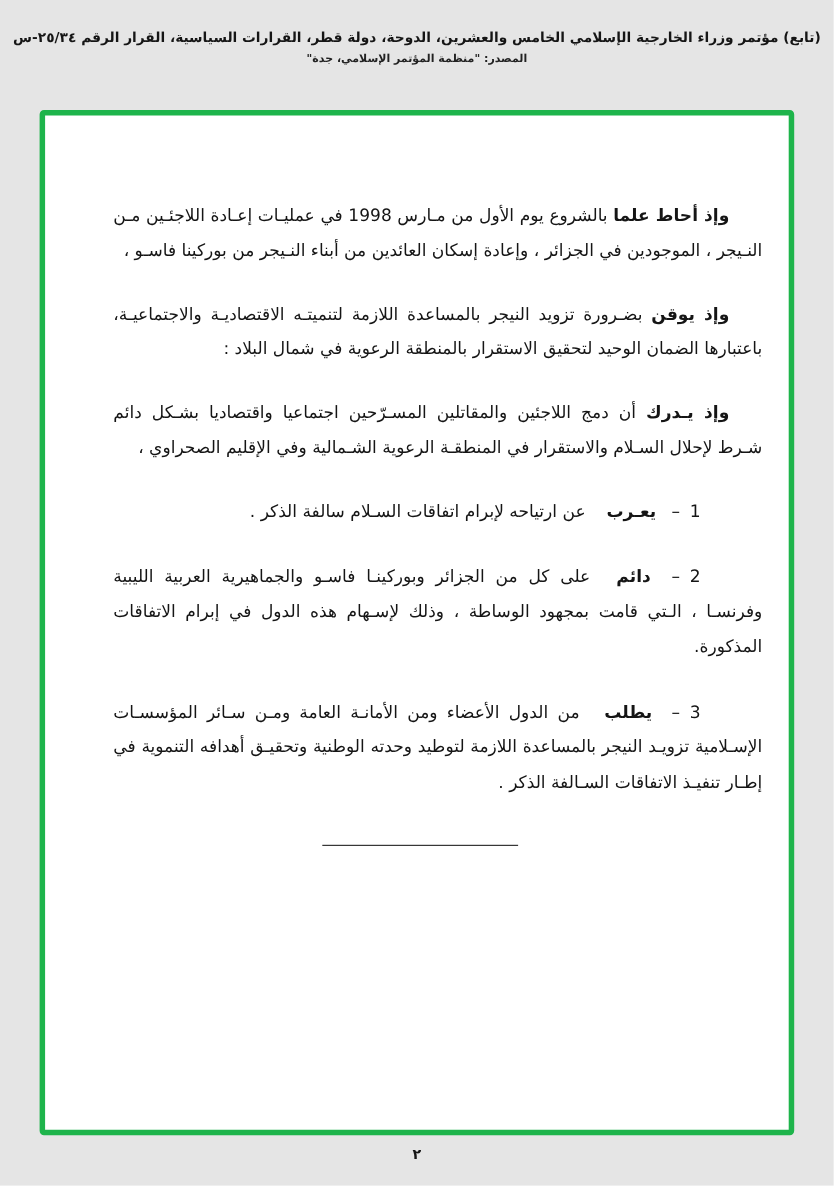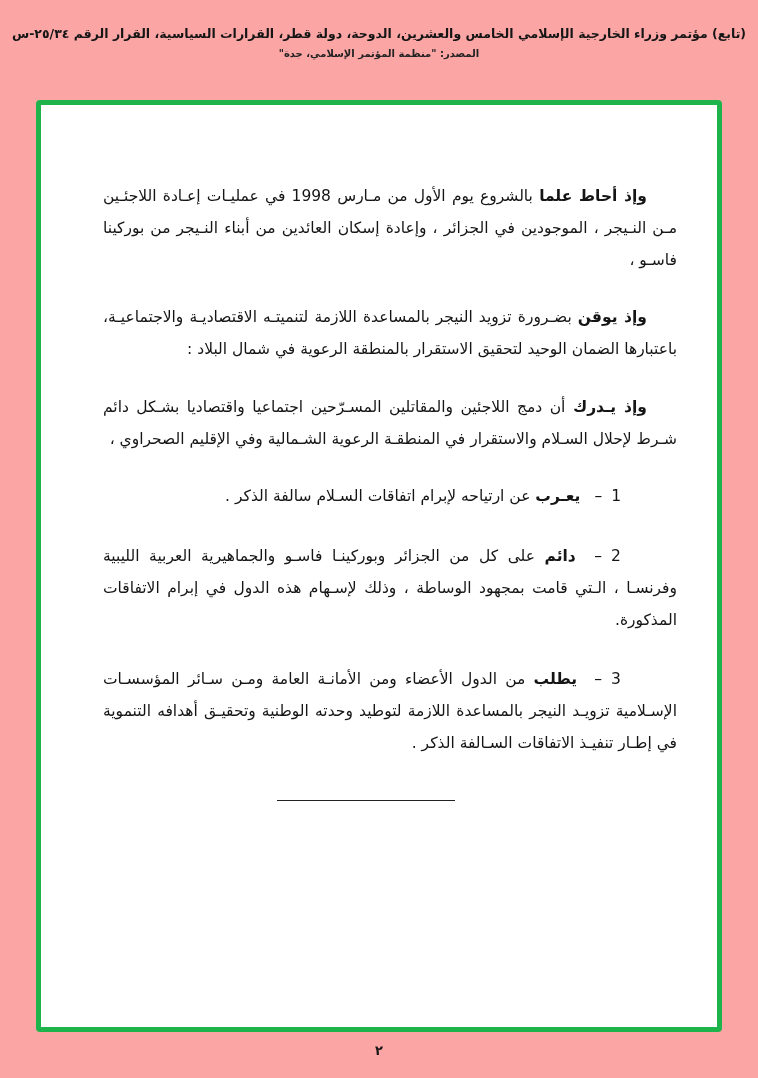--- a/index.html
+++ b/index.html
@@ -4,21 +4,21 @@
 <style>
   html, body {
     margin: 0;
     padding: 0;
     background: #ffffff;
   }
   .page {
     position: relative;
     width: 758px;
     height: 1078px;
-    background: #fca5a5;
+    background: #e5e5e5;
     font-family: "DejaVu Sans", "Liberation Serif", sans-serif;
     color: #151515;
     overflow: hidden;
   }
 
   
   .doc-header {
     position: absolute;
     top: 26px;
     left: 0;
@@ -48,38 +48,38 @@
     border: 5px solid #1eb44b;
     border-radius: 4px;
     background: #ffffff;
     box-sizing: content-box;
   }
 
   
   .content {
     direction: rtl;
     text-align: justify;
-    padding: 76px 40px 0 62px;
+    padding: 76px 24px 0 62px;
     font-size: 15.5px;
     line-height: 2.05;
   }
   .para {
     margin: 0 0 26px 0;
     text-indent: 30px;
   }
   .para b { font-weight: bold; }
 
   .item {
     margin: 0 0 28px 0;
     text-indent: 56px;
   }
   .item .marker { white-space: nowrap; }
   .item .num { font-family: "DejaVu Sans", sans-serif; }
   .item .dash { margin: 0 9px; }
-  .item b { font-weight: bold; }
+  .item b { font-weight: bold; margin-left: 14px; }
 
   .divider {
     margin: 40px 222px 0 auto;
     width: 178px;
     border-top: 1.5px solid #222;
     height: 0;
   }
 
   
   .page-number {

